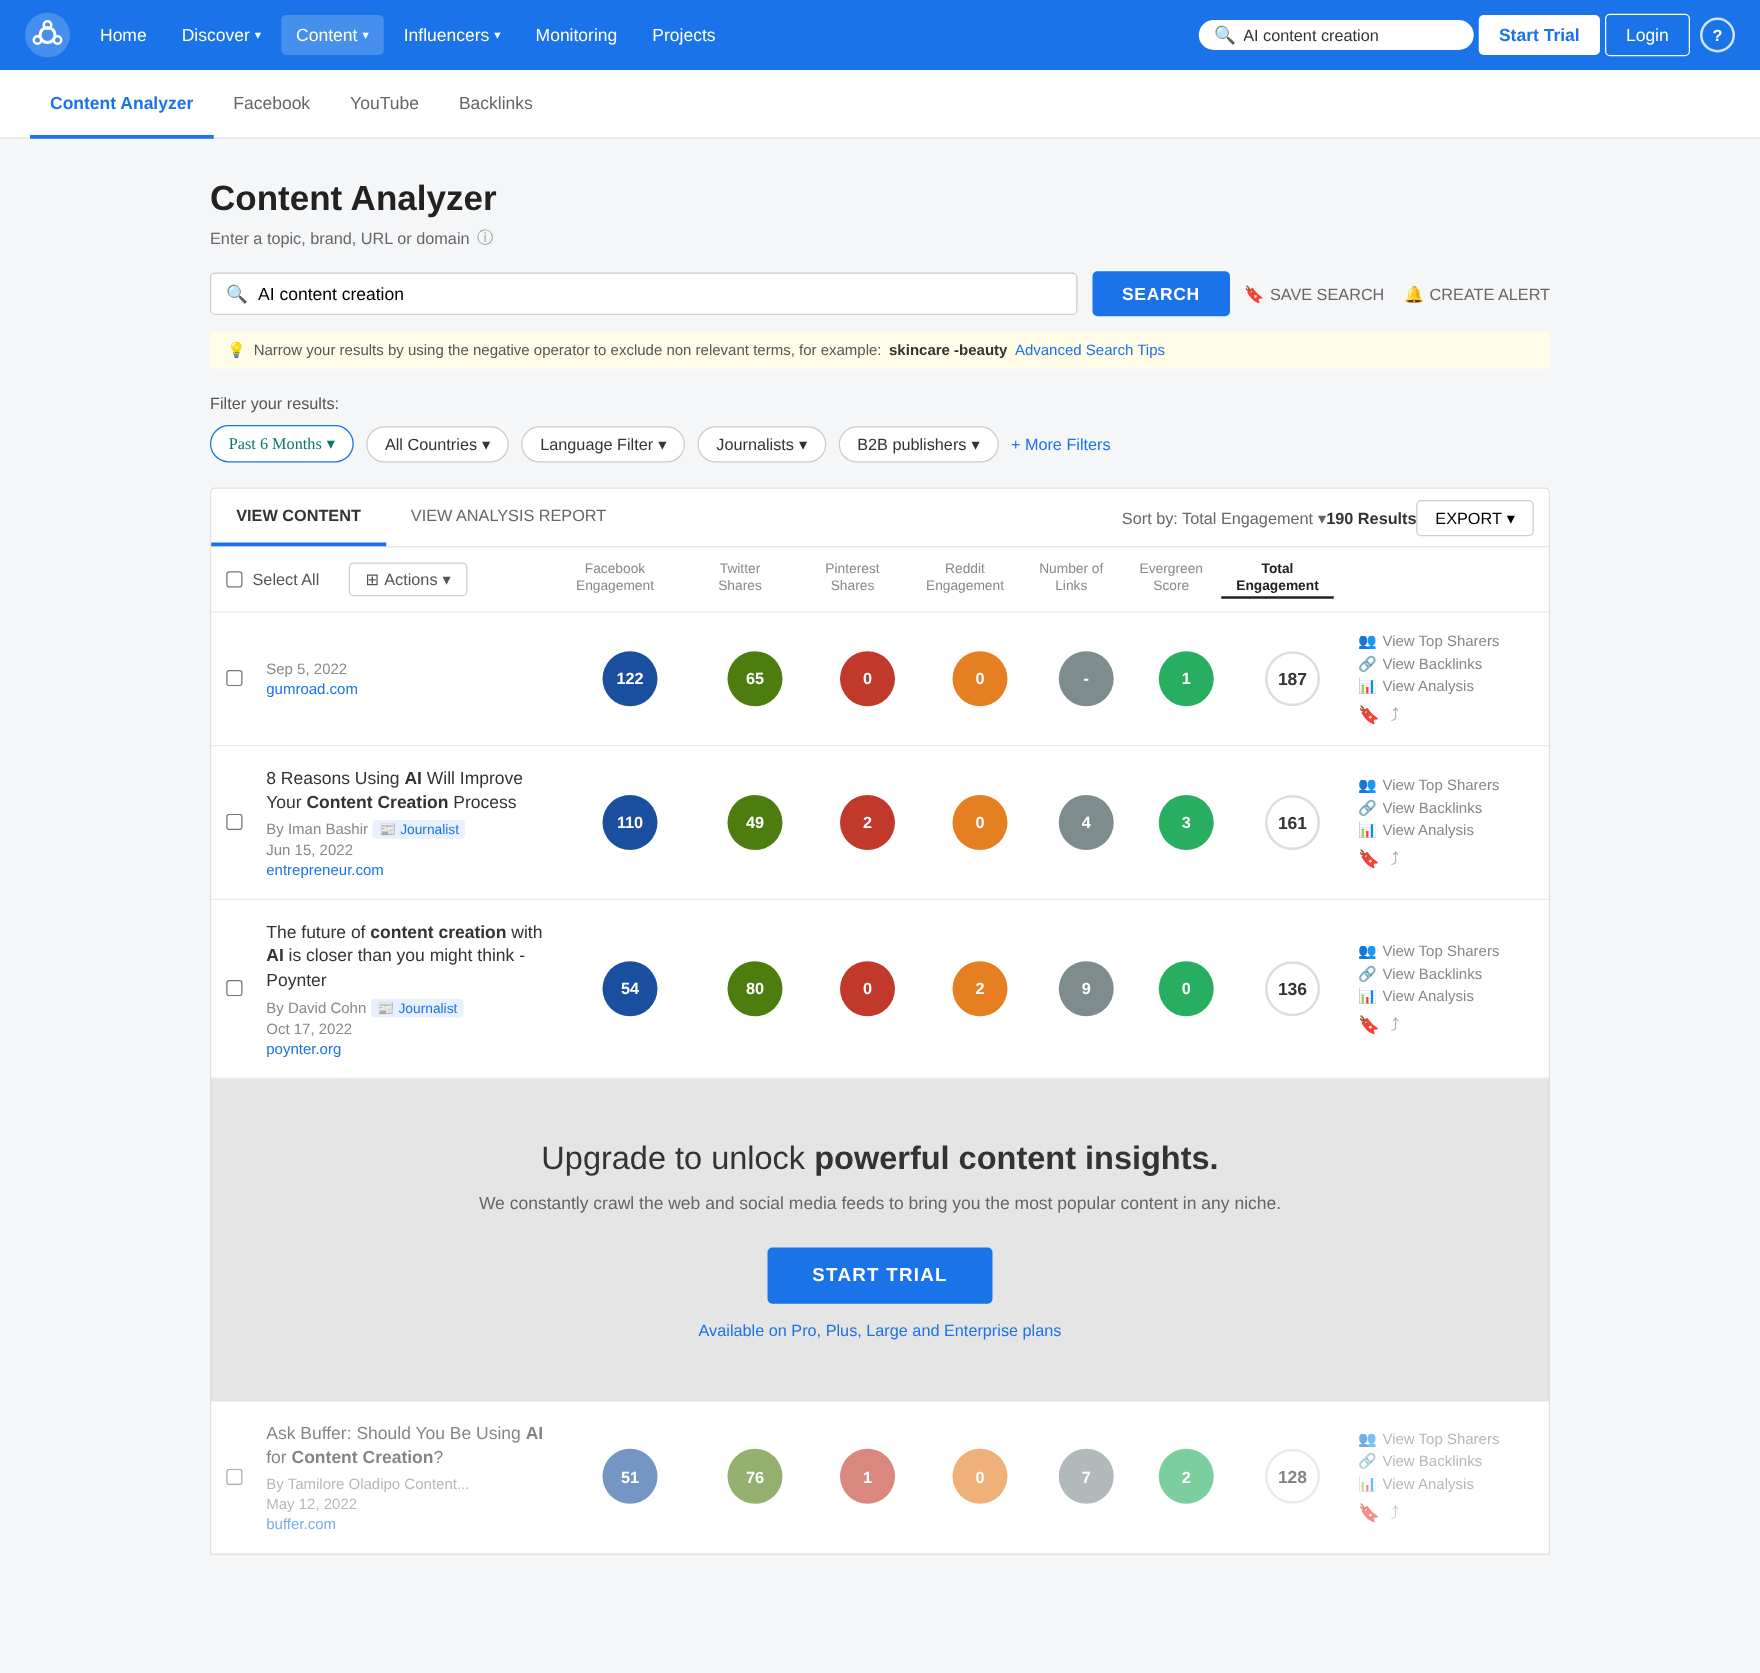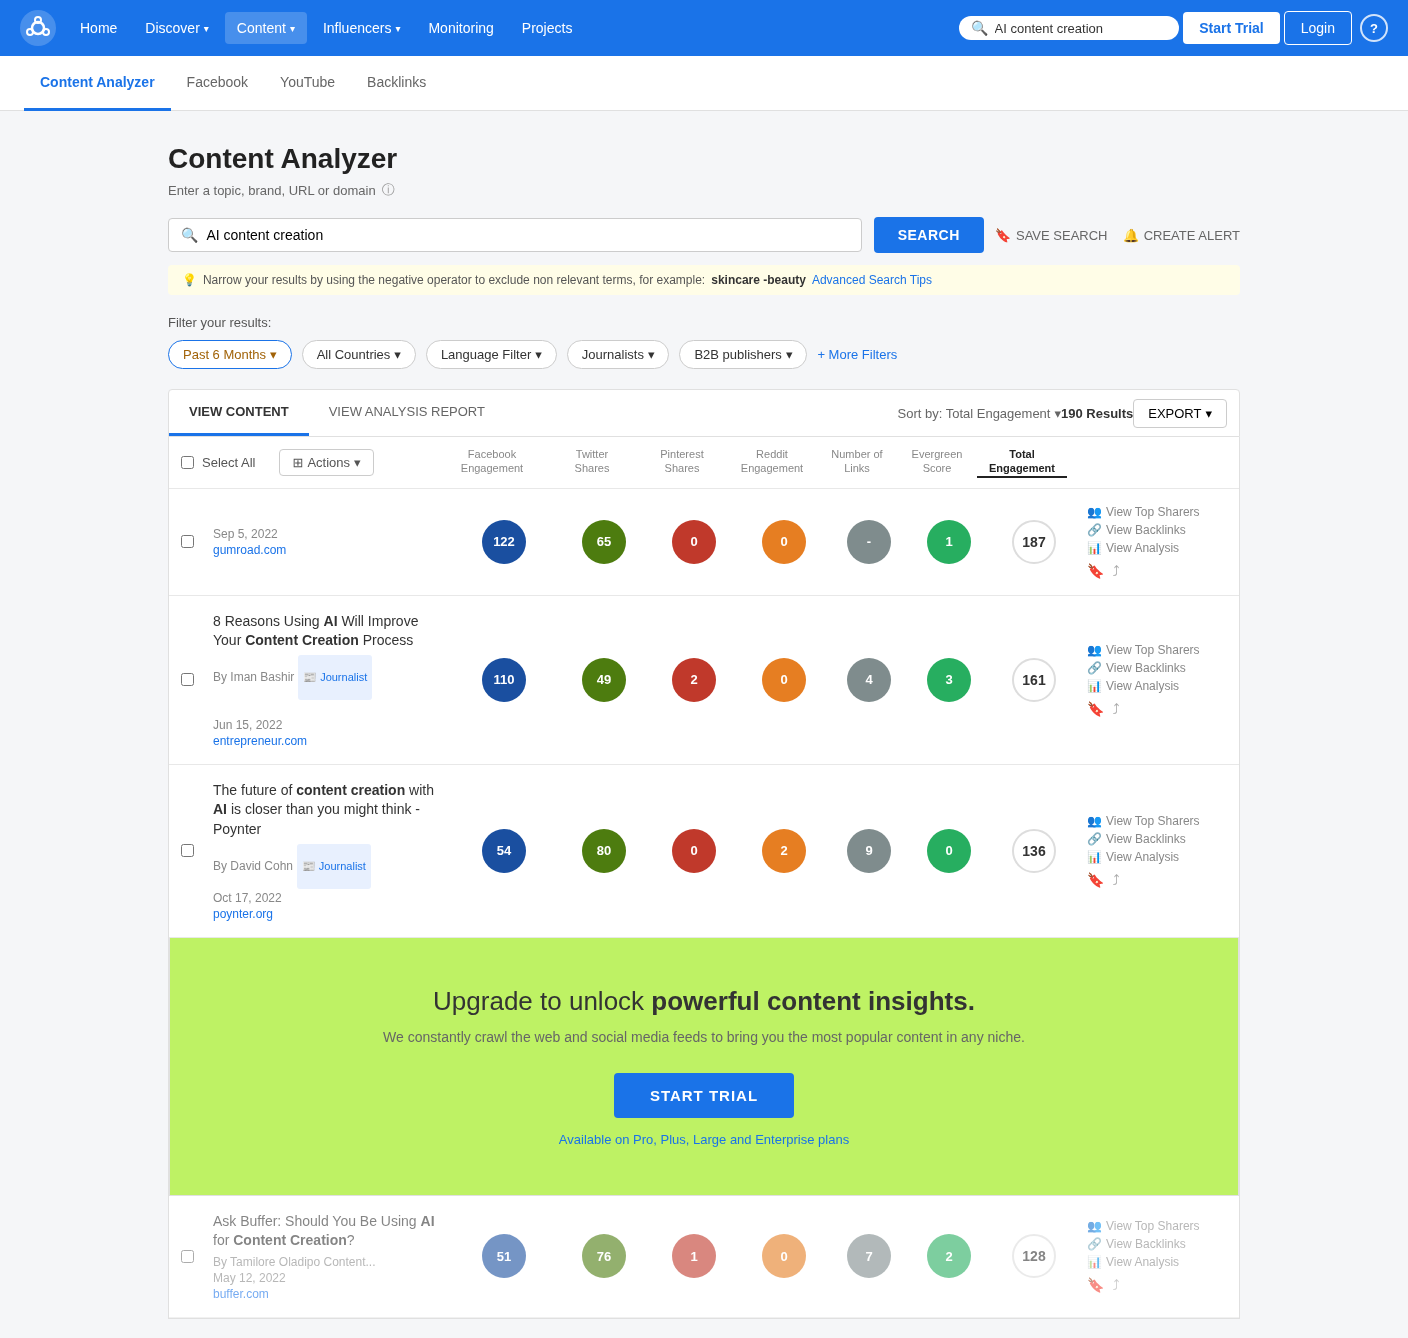--- a/index.html
+++ b/index.html
@@ -79,21 +79,21 @@
     .tip-row .adv-link { color: #1a73e8; cursor: pointer; text-decoration: none; }
 
     
     .filter-label { font-size: 13px; color: #555; margin-bottom: 10px; }
     .filter-row { display: flex; align-items: center; gap: 10px; margin-bottom: 20px; flex-wrap: wrap; }
     .filter-btn {
       background: #fff; border: 1.5px solid #ccc; border-radius: 20px;
       padding: 6px 14px; font-size: 13px; color: #333; cursor: pointer;
       display: flex; align-items: center; gap: 4px;
     }
-    .filter-btn.active { border-color: #1a73e8; color: #a16207; }
+    .filter-btn.active { border-color: #1a73e8; color: #0f766e; font-family: Liberation Serif, serif; }
     .more-filters {
       background: none; border: none; color: #1a73e8; font-size: 13px; cursor: pointer;
       display: flex; align-items: center; gap: 4px;
     }
 
     
     .results-header {
       background: #fff; border: 1px solid #e0e0e0; border-radius: 4px 4px 0 0;
       display: flex; align-items: center; padding: 0;
     }
@@ -135,21 +135,21 @@
       align-items: center; min-height: 80px;
     }
     .row-check { display: flex; justify-content: center; }
     .row-title { padding: 0 8px; }
     .row-title .title-text { font-size: 14px; color: #333; line-height: 1.4; margin-bottom: 4px; }
     .row-title .title-text strong { font-weight: 700; }
     .row-title .meta { font-size: 12px; color: #888; display: flex; align-items: center; gap: 4px; }
     .row-title .domain { color: #1a73e8; font-size: 12px; margin-top: 2px; cursor: pointer; }
     .journalist-badge {
       background: #e8f0fe; color: #1a73e8; border-radius: 3px;
-      padding: 16px 5px; font-size: 11px; display: inline-flex; align-items: center; gap: 2px;
+      padding: 1px 5px; font-size: 11px; display: inline-flex; align-items: center; gap: 2px;
     }
     .metric-circle {
       width: 44px; height: 44px; border-radius: 50%;
       display: flex; align-items: center; justify-content: center;
       color: #fff; font-size: 13px; font-weight: 700; margin: 0 auto;
     }
     .circle-blue { background: #1a4fa0; }
     .circle-lightblue { background: #4d7c0f; }
     .circle-red { background: #c0392b; }
     .circle-orange { background: #e67e22; }
@@ -162,21 +162,21 @@
     .row-actions { padding: 0 8px; display: flex; flex-direction: column; gap: 4px; }
     .row-action-link {
       color: #888; font-size: 12px; cursor: pointer; display: flex; align-items: center; gap: 4px;
       text-decoration: none;
     }
     .row-icons { display: flex; gap: 8px; margin-top: 4px; }
     .row-icon { color: #aaa; cursor: pointer; font-size: 14px; }
 
     
     .upgrade-banner {
-      background: #bef264; border: 1px solid #e0e0e0; border-top: none;
+      background: #e5e5e5; border: 1px solid #e0e0e0; border-top: none;
       padding: 48px 24px; text-align: center;
     }
     .upgrade-title { font-size: 26px; color: #333; margin-bottom: 12px; }
     .upgrade-title strong { font-weight: 800; }
     .upgrade-desc { font-size: 14px; color: #666; margin-bottom: 28px; }
     .btn-start-trial-big {
       background: #1a73e8; color: #fff; border: none; border-radius: 4px;
       padding: 14px 36px; font-size: 15px; font-weight: 700; cursor: pointer;
       letter-spacing: 1px; display: inline-block;
     }
@@ -383,21 +383,21 @@
           <input type="checkbox" style="">
         </div>
       <div class="row-title">
         <div class="title-text">
           8 Reasons Using <strong>AI</strong> Will Improve Your <strong>Content Creation</strong> Process
         </div>
         <div class="meta">
           <span>By Iman Bashir</span>
           <span class="journalist-badge">📰 Journalist</span>
         </div>
-        <div class="meta" style="margin-top:18px;">
+        <div class="meta" style="margin-top:2px;">
             <span>Jun 15, 2022</span>
           </div>
         <div class="domain">entrepreneur.com</div>
       </div>
       <div style="text-align:center;">
           <div class="metric-circle circle-blue">110</div>
         </div>
       <div style="text-align:center;">
           <div class="metric-circle circle-lightblue">49</div>
         </div>

